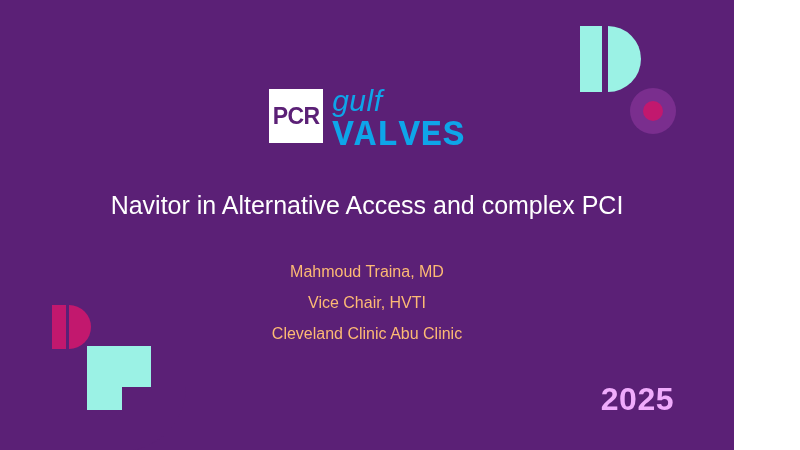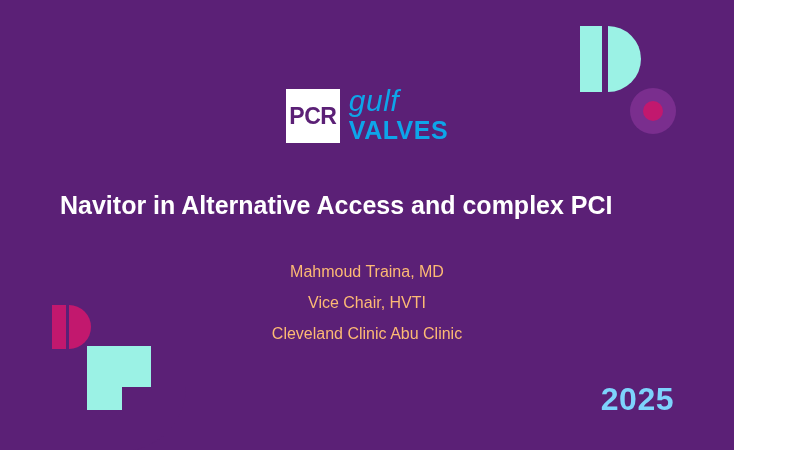--- a/index.html
+++ b/index.html
@@ -145,36 +145,37 @@
   }
   .logo-gulf {
     font-style: italic;
     font-size: 30px;
     font-weight: normal;
     letter-spacing: 0.5px;
     display: block;
     margin-bottom: 2px;
   }
   .logo-valves {
-    font-size: 25px;
+    font-size: 36px;
     font-weight: bold;
     letter-spacing: 0.5px;
     display: block;
+    font-family: Liberation Mono, monospace;
   }
 
   
   .title {
     position: absolute;
     left: 60px;
     right: 60px;
     top: 190px;
-    text-align: left;
+    text-align: center;
     color: #FFFFFF;
     font-size: 25px;
-    font-weight: bold;
+    font-weight: normal;
     line-height: 1.2;
   }
   .byline {
     position: absolute;
     left: 60px;
     right: 60px;
     top: 256px;
     text-align: center;
     color: #fdba74;
     font-size: 16px;
@@ -182,21 +183,21 @@
   }
   .byline-line {
     display: block;
   }
 
   
   .year {
     position: absolute;
     right: 60px;
     bottom: 32px;
-    color: #7dd3fc;
+    color: #f0abfc;
     font-size: 32px;
     font-weight: bold;
     letter-spacing: 0.5px;
   }
 </style>
 </head>
 <body>
 
 <div class="slide">
 

